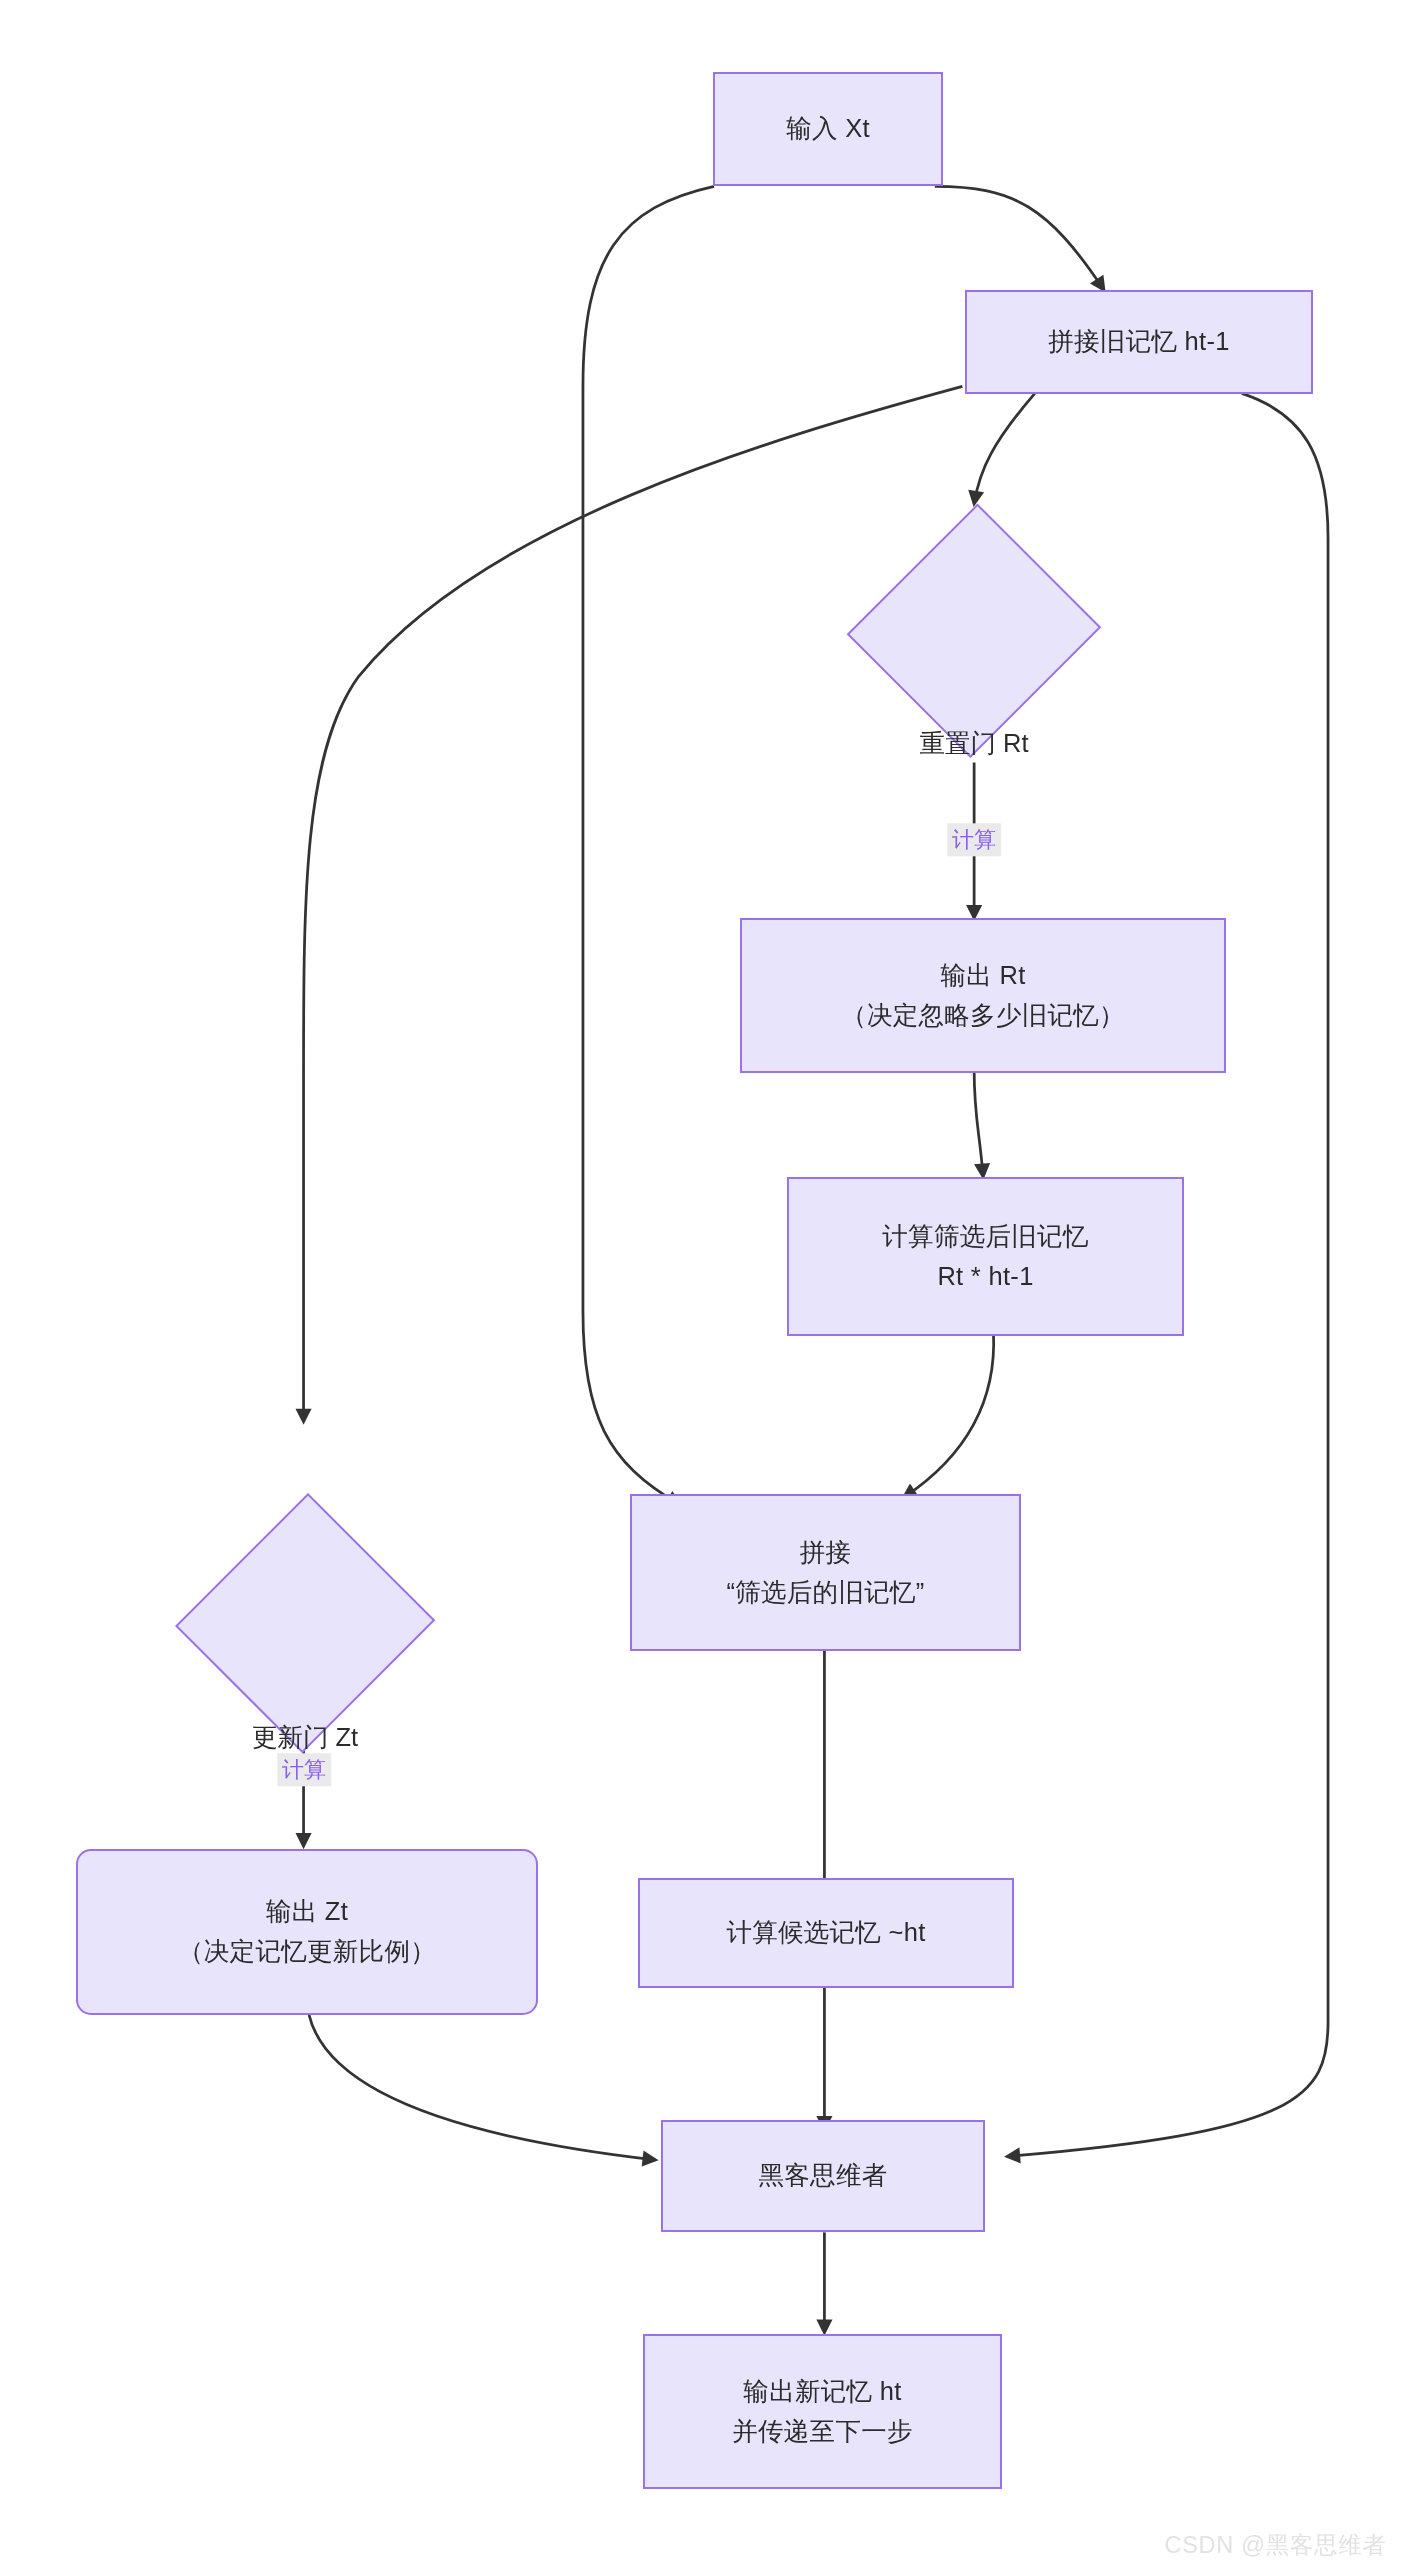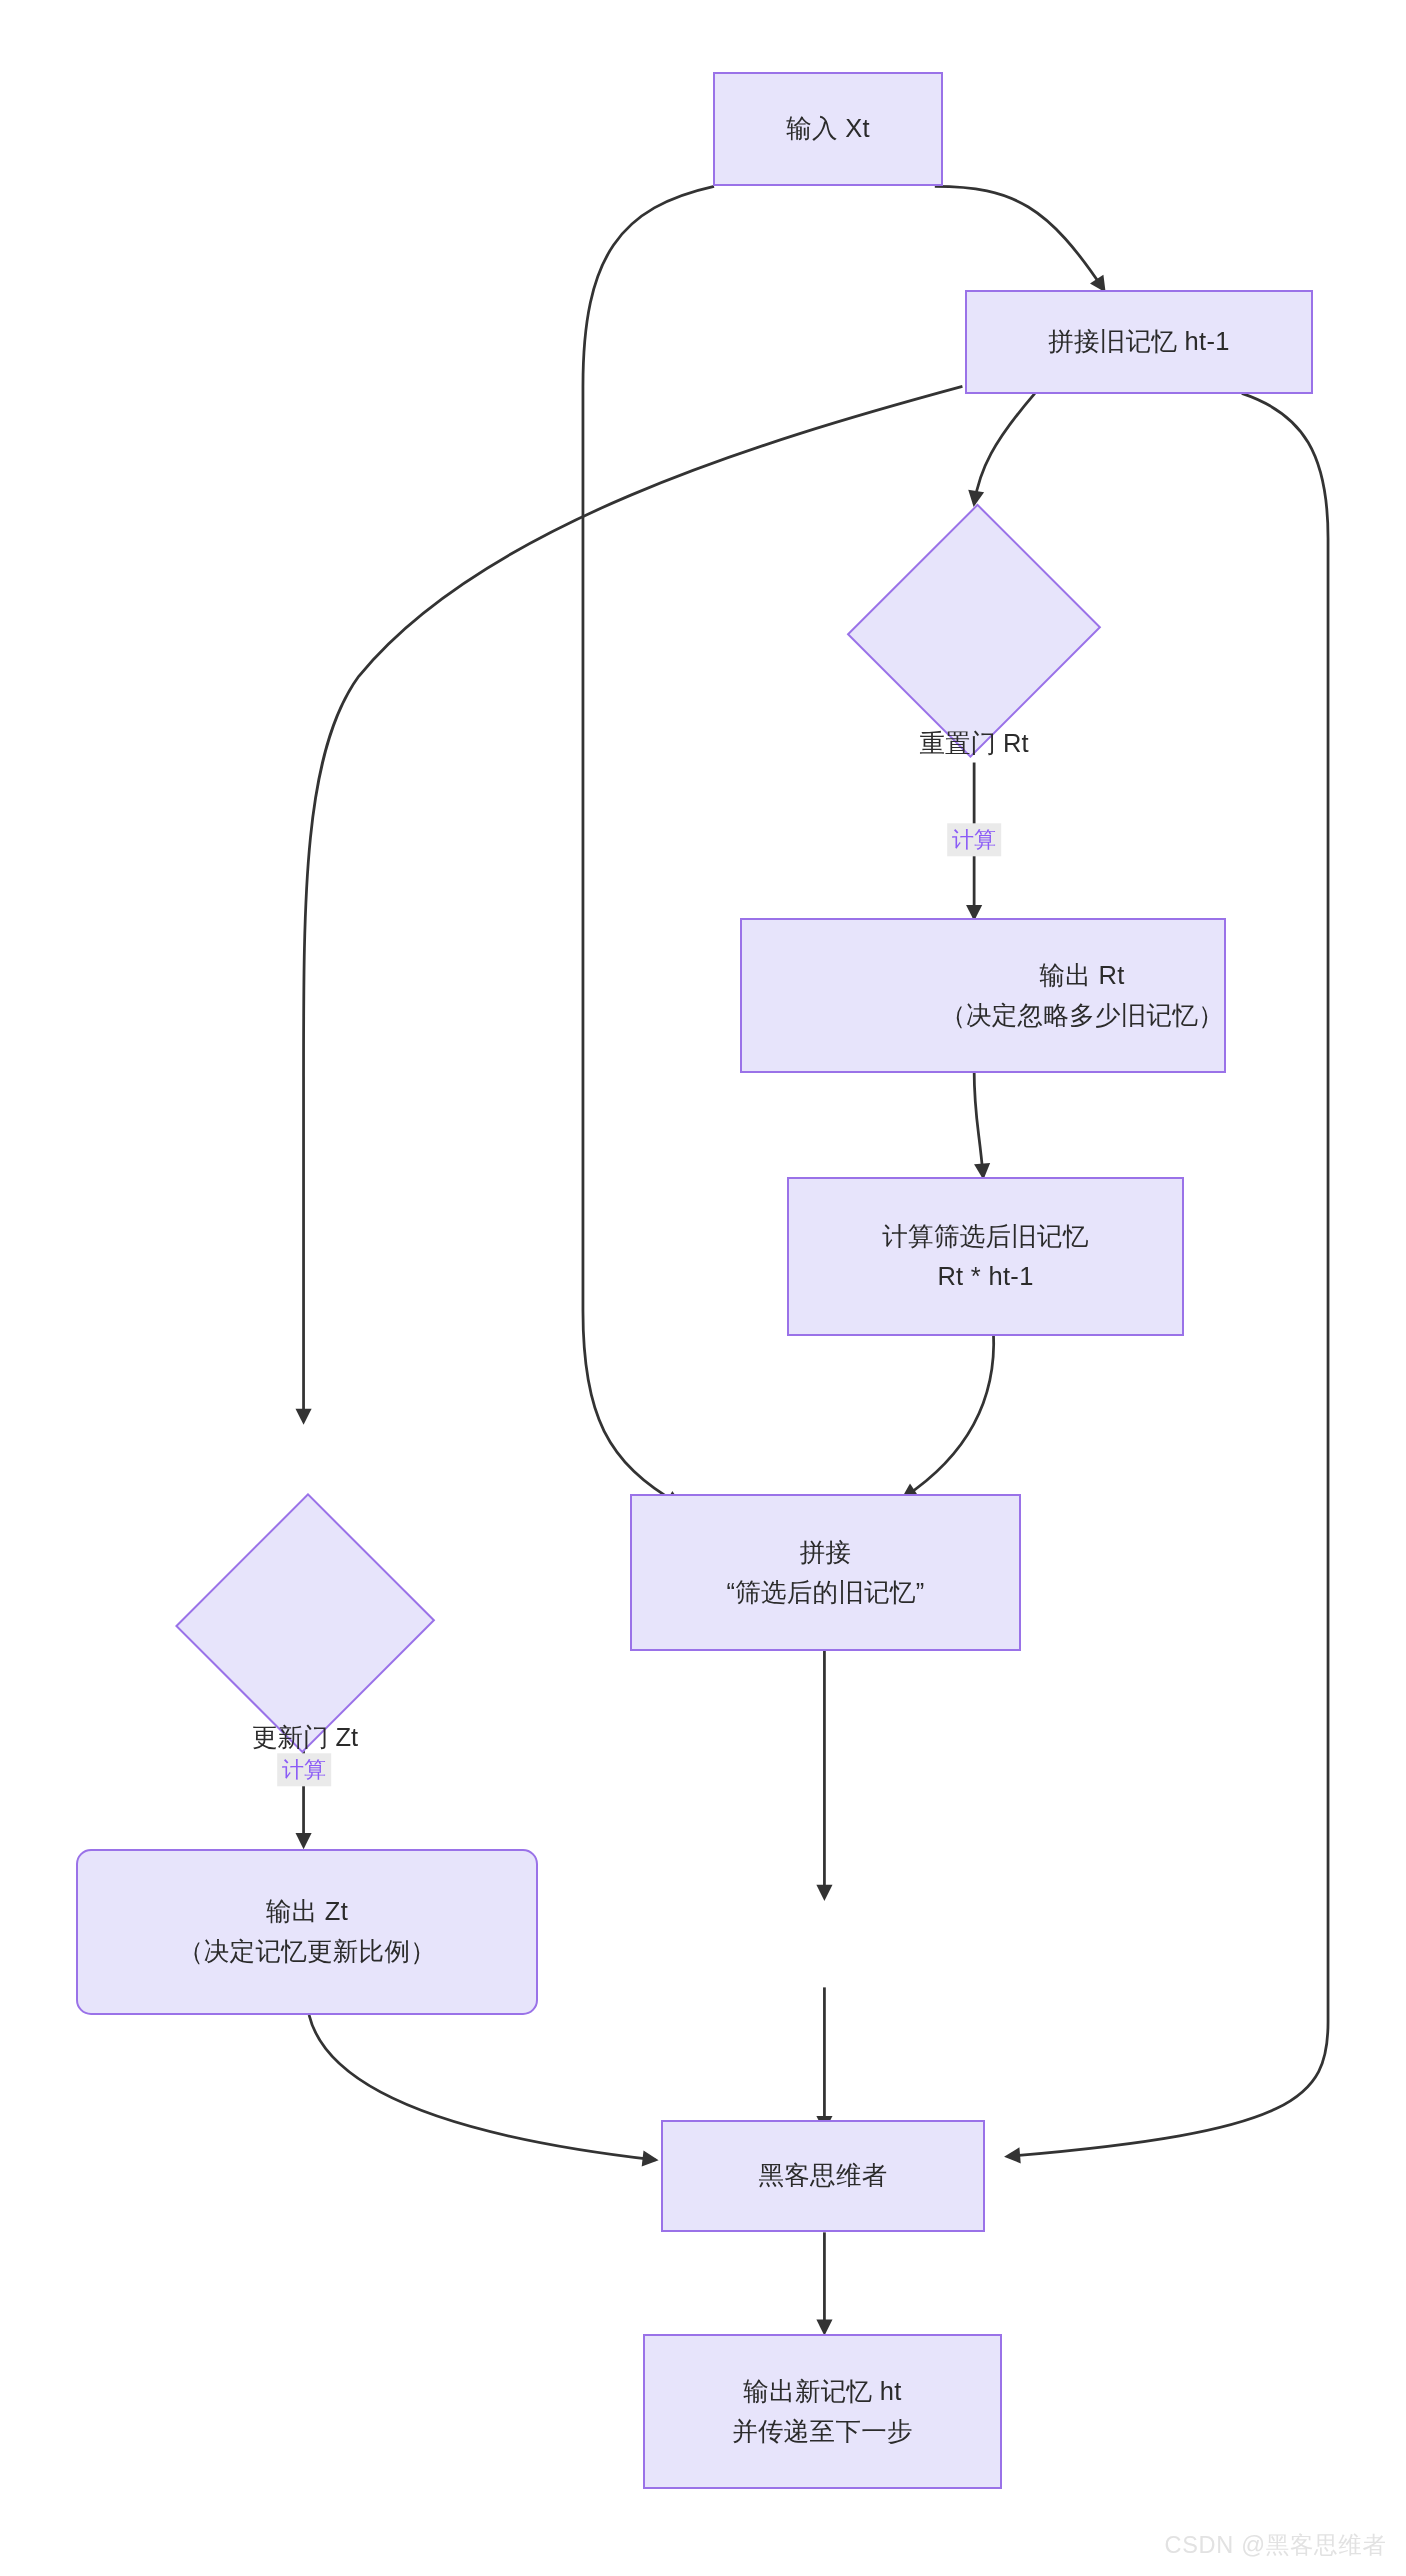--- a/index.html
+++ b/index.html
@@ -136,21 +136,21 @@
 
   <div class="node" style="left:965px;top:290px;width:348px;height:104px;">
     <span>拼接旧记忆 ht-1</span>
   </div>
 
   <div class="diamond" style="left:850px;top:500px;width:248px;height:262px;">
     <span class="dshape"></span>
     <span class="dlabel">重置门 Rt</span>
   </div>
 
-  <div class="node" style="left:740px;top:918px;width:486px;height:155px;justify-content:flex-end;">
+  <div class="node" style="left:740px;top:918px;width:486px;height:155px;">
     <span>输出 Rt
 （决定忽略多少旧记忆）</span>
   </div>
 
   <div class="node" style="left:787px;top:1177px;width:397px;height:159px;">
     <span>计算筛选后旧记忆
 Rt * ht-1</span>
   </div>
 
   <div class="diamond" style="left:178px;top:1490px;width:254px;height:266px;">
@@ -161,20 +161,23 @@
   <div class="node" style="left:630px;top:1494px;width:391px;height:157px;">
     <span>拼接
 “筛选后的旧记忆”</span>
   </div>
 
   <div class="node" style="left:76px;top:1849px;width:462px;height:166px;border-radius:15px;">
     <span>输出 Zt
 （决定记忆更新比例）</span>
   </div>
 
+  <div class="node" style="left:638px;top:1878px;width:376px;height:110px;">
+    <span>计算候选记忆 ~ht</span>
+  </div>
 
   <div class="node" style="left:661px;top:2120px;width:324px;height:112px;">
     <span>黑客思维者</span>
   </div>
 
   <div class="node" style="left:643px;top:2334px;width:359px;height:155px;">
     <span>输出新记忆 ht
 并传递至下一步</span>
   </div>
 

